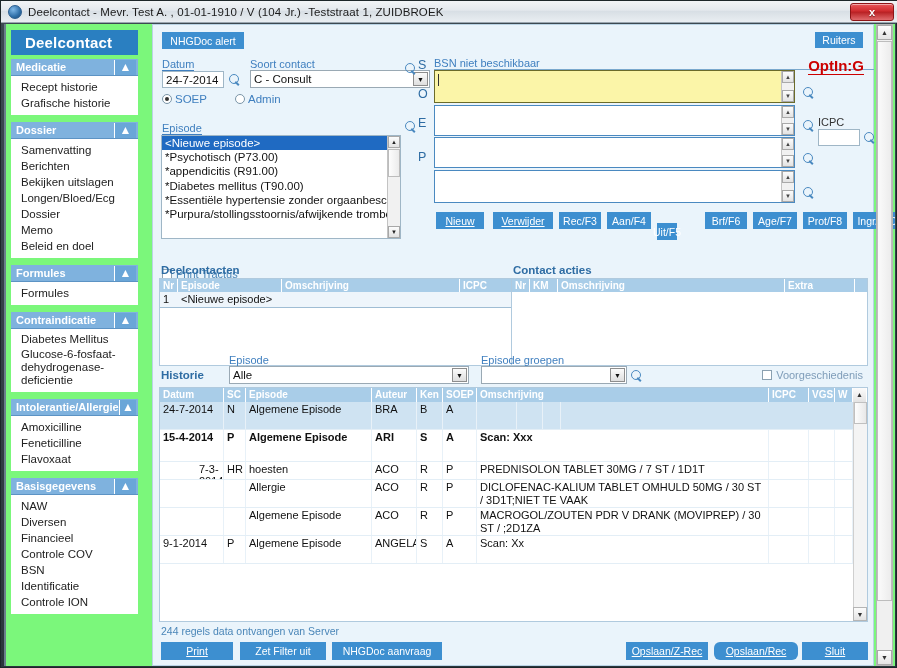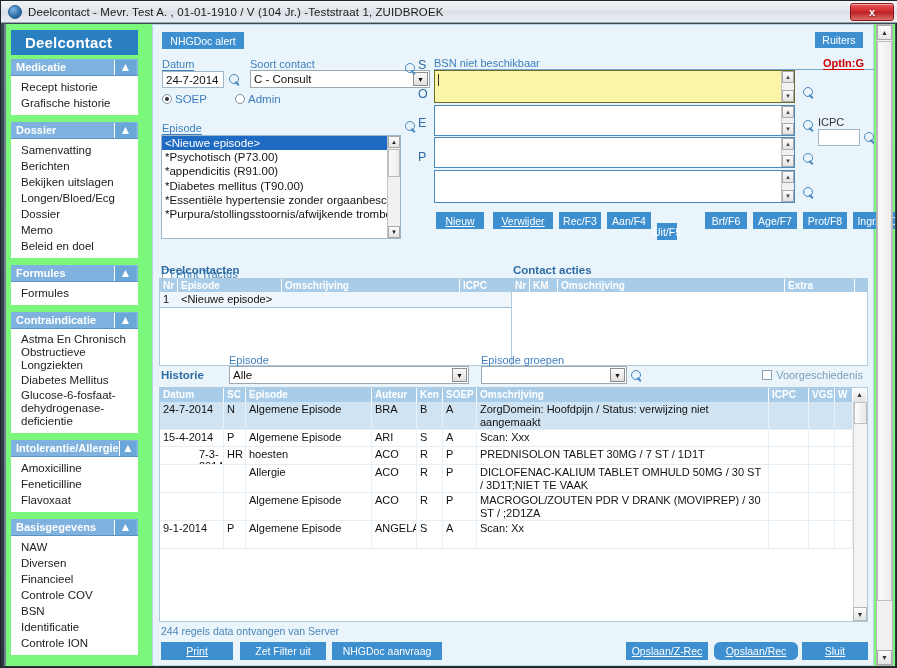--- a/index.html
+++ b/index.html
@@ -267,21 +267,20 @@
           <div class="sb-item">Formules</div>
         </div>
       </div>
 
       <div class="sb-group">
         <div class="sb-head">
           <span>Contraindicatie</span>
           <span class="chev">▲</span>
         </div>
         <div class="sb-body">
-          <div class="sb-item wrap">Astma En Chronisch Obstructieve Longziekten</div>
           <div class="sb-item wrap">Diabetes Mellitus</div>
           <div class="sb-item wrap">Glucose-6-fosfaat-dehydrogenase-deficientie</div>
         </div>
       </div>
 
       <div class="sb-group">
         <div class="sb-head">
           <span>Intolerantie/Allergie</span>
           <span class="chev">▲</span>
         </div>
@@ -361,21 +360,21 @@
         <span class="chk"></span><span>Print Tractus</span>
       </div>
 
       <span class="mag" style="position:absolute; left:252px; top:38px;"></span>
       <span class="soepltr" style="left:265px; top:33px;">S</span>
       <span class="soepltr" style="left:265px; top:62px;">O</span>
 
       <div style="position:absolute; left:281px; top:32px; width:440px; border-bottom:1px solid #7aa8cd;">
         <span class="flabel">BSN niet beschikbaar</span>
       </div>
-      <div style="position:absolute; right:9px; top:32px; color:#cc0000; font-size:11px; font-weight:bold; border-bottom:1px solid #cc0000;">OptIn:G</div>
+      <div style="position:absolute; right:9px; top:32px; color:#cc0000; font-size:15px; font-weight:bold; border-bottom:1px solid #cc0000;">OptIn:G</div>
 
       <div class="soepbox yellow" style="left:281px; top:45px; width:361px; height:33px;">
         <div class="caret" style="left:3px; top:3px;"></div>
         <div class="spin">
           <div class="a t">▲</div>
           <div class="a b">▼</div>
         </div>
       </div>
       <span class="mag" style="position:absolute; left:650px; top:62px;"></span>
 
@@ -483,27 +482,26 @@
           <div style="width:14px; background:linear-gradient(180deg,#fcfcfc,#e3e3e3); color:#333; text-align:center; padding-left:0; font-size:7px;">▲</div>
         </div>
 
         <div class="hrow sel" style="height:28px;">
           <div style="width:64px;">24-7-2014</div>
           <div style="width:22px;">N</div>
           <div style="width:126px;">Algemene Episode</div>
           <div style="width:45px;">BRA</div>
           <div style="width:26px;">B</div>
           <div style="width:34px;">A</div>
-          <div style="width:292px; line-height:12.5px;">ZorgDomein: Hoofdpijn / Status: verwijzing niet aangemaakt</div>
           <div style="width:40px;"></div>
           <div style="width:26px;"></div>
           <div style="width:18px;"></div>
         </div>
 
-        <div class="hrow" style="height:17px;">
+        <div class="hrow" style="height:32px;font-weight:bold;">
           <div style="width:64px;">15-4-2014</div>
           <div style="width:22px;">P</div>
           <div style="width:126px;">Algemene Episode</div>
           <div style="width:45px;">ARI</div>
           <div style="width:26px;">S</div>
           <div style="width:34px;">A</div>
           <div style="width:292px;">Scan: Xxx</div>
           <div style="width:40px;"></div>
           <div style="width:26px;"></div>
           <div style="width:18px;"></div>

